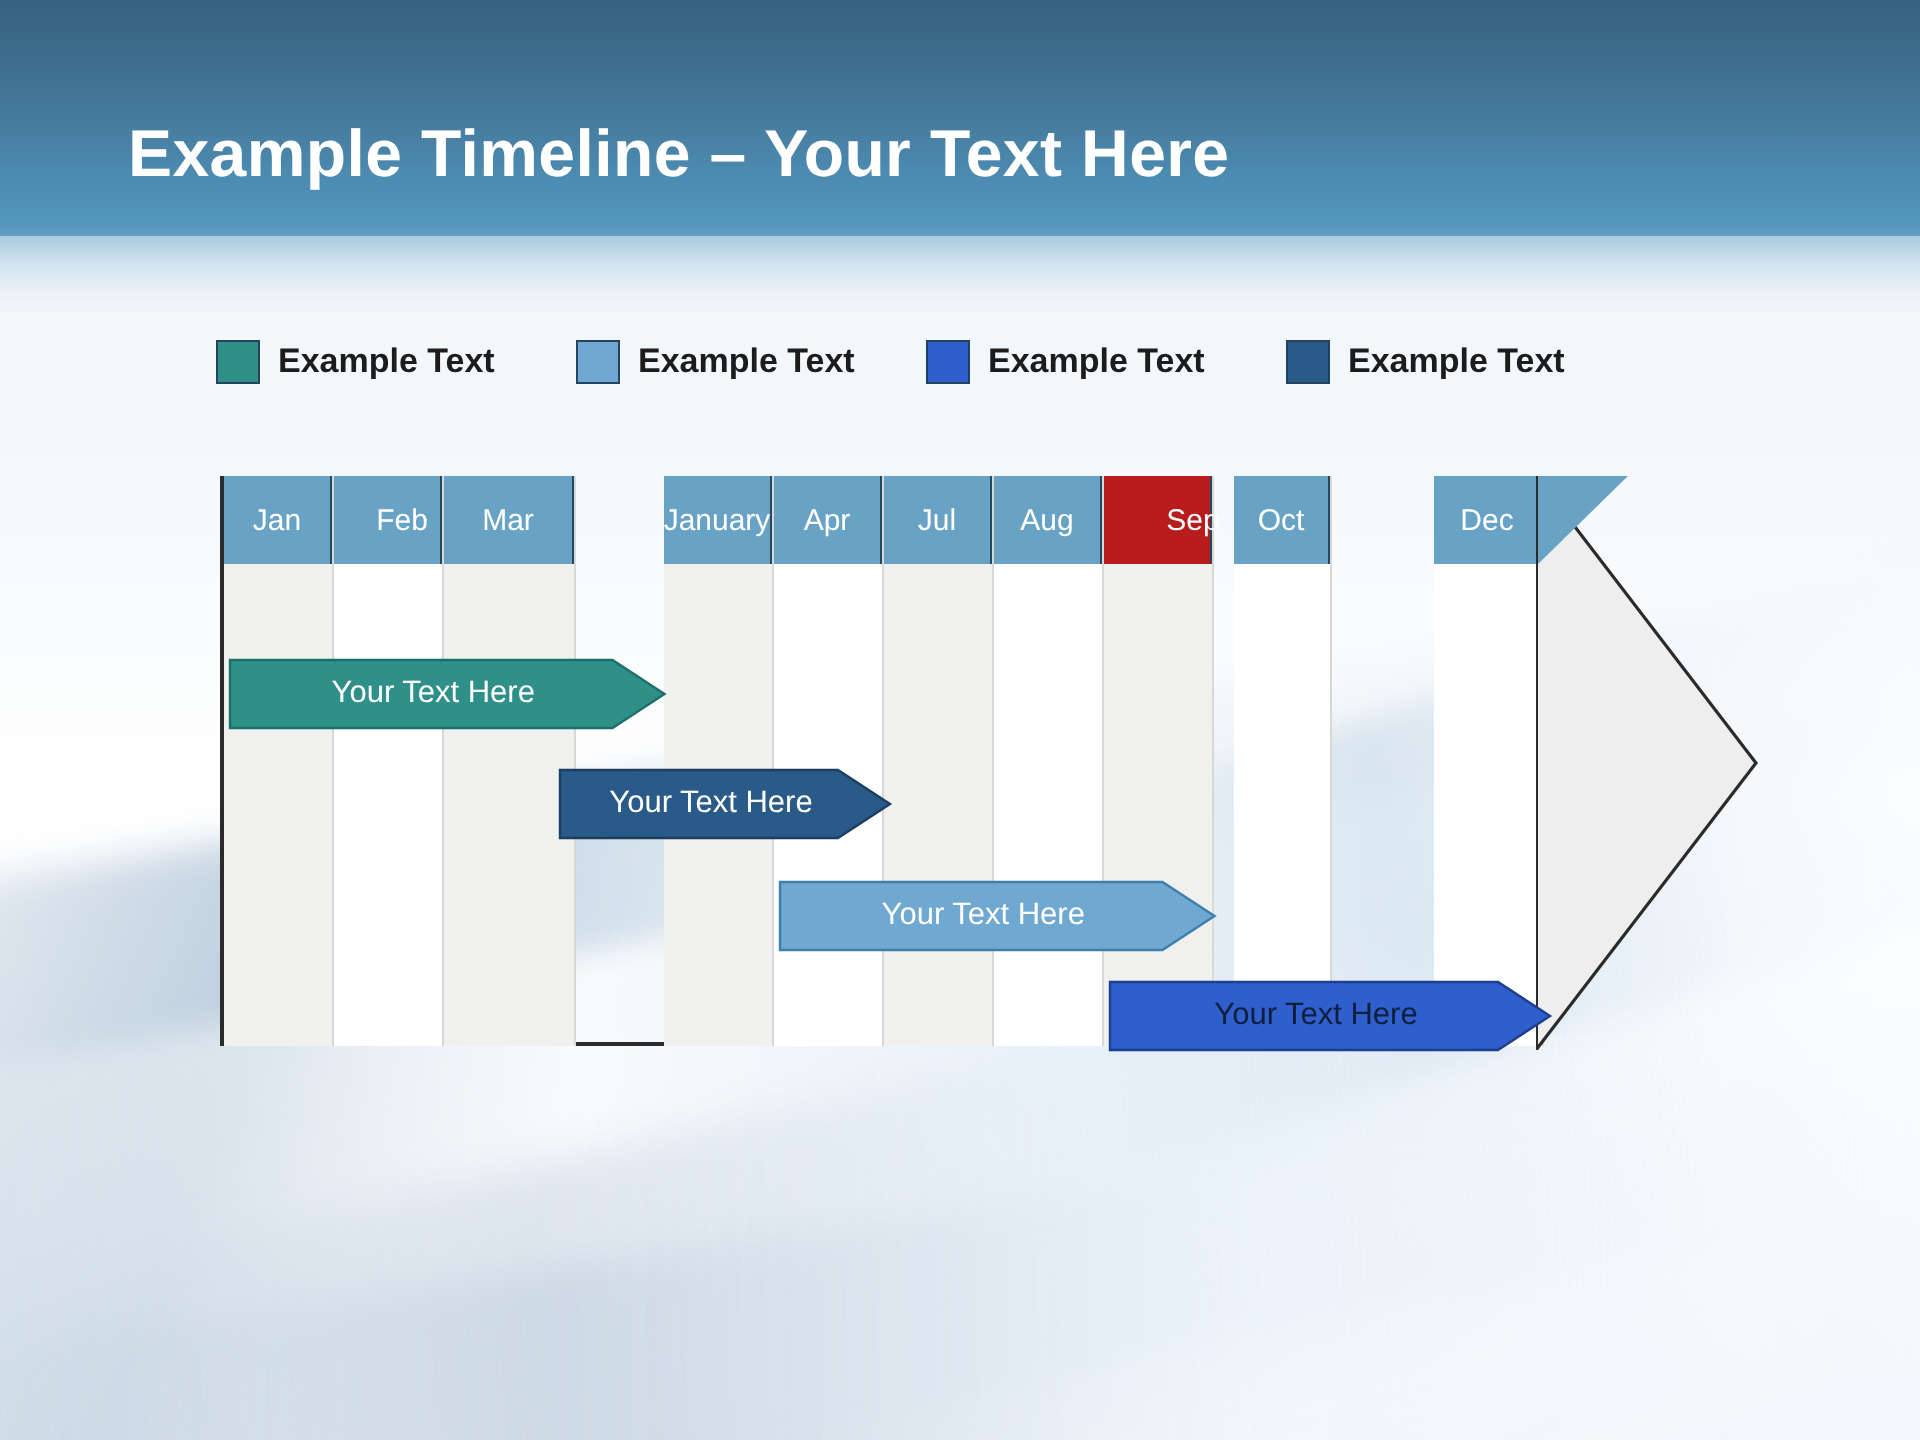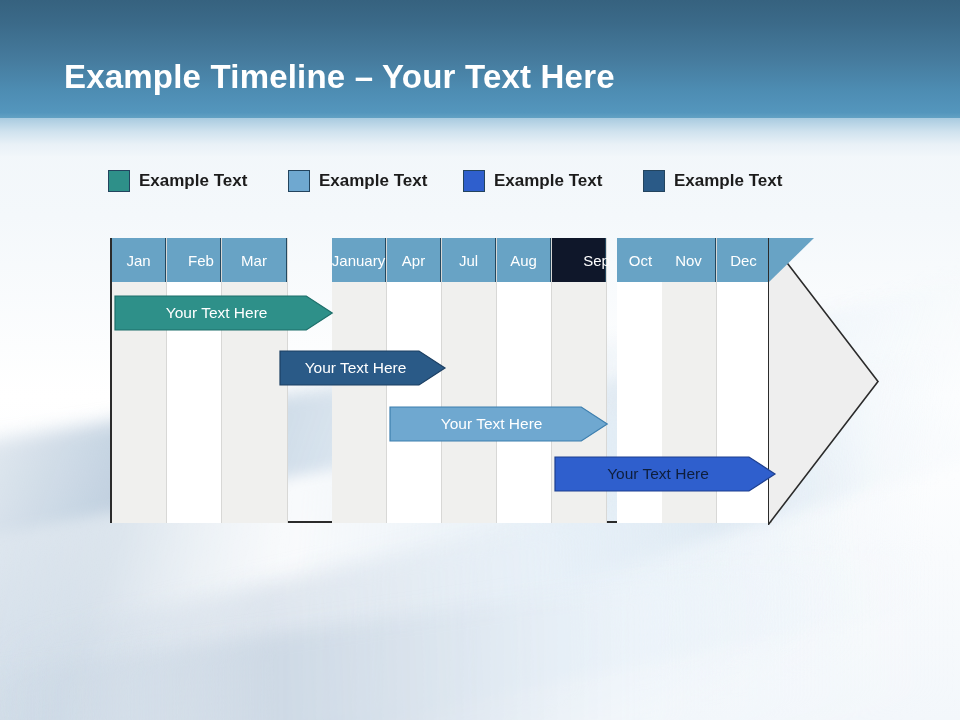--- a/index.html
+++ b/index.html
@@ -56,21 +56,21 @@
   .col-head{position:absolute;left:0;top:0;height:44px;width:100%;
     background:#68a3c5;border-right:1px solid #24485f;box-sizing:border-box;
     display:flex;align-items:center;justify-content:center;}
   .col-head span{color:#ffffff;font-size:15px;}
 
   
   .arrowhead{position:absolute;left:658px;top:0;width:112px;height:285px;}
   .arrowhead svg{display:block;}
 
   
-  .bar{position:absolute;height:34px;}
+  .bar{position:absolute;height:34px;margin-top:34px;}
   .bar svg{display:block;overflow:visible;}
   .bar-label{position:absolute;left:0;top:0;width:100%;height:34px;
     display:flex;align-items:center;justify-content:center;
     font-size:15.5px;white-space:nowrap;padding-right:14px;box-sizing:border-box;}
 </style>
 </head>
 <body>
 
 <div id="slide">
 
@@ -137,32 +137,27 @@
           <div class="col-head" style="background: rgb(104, 163, 197);">
             <span style="color: rgb(255, 255, 255);">Aug</span>
           </div>
         </div>
         <div class="col odd" style="left: 330px; width: 55px;">
           <div class="col-head" style="background: rgb(104, 163, 197);">
             <span style="color: rgb(255, 255, 255);">Jul</span>
           </div>
         </div>
         <div class="col odd" style="left: 440px; width: 55px;">
-          <div class="col-head" style="background: #0f172a; padding-left: 36px;">
+          <div class="col-head" style="background: #b91c1c; padding-left: 36px;">
             <span style="color: rgb(255, 255, 255);">Sep</span>
           </div>
         </div>
         <div class="col even" style="left: 505px; width: 49px;">
           <div class="col-head" style="background: rgb(104, 163, 197);">
             <span style="color: rgb(255, 255, 255);">Oct</span>
-          </div>
-        </div>
-        <div class="col odd" style="left: 550px; width: 55px;">
-          <div class="col-head" style="background: rgb(104, 163, 197);">
-            <span style="color: rgb(255, 255, 255);">Nov</span>
           </div>
         </div>
         <div class="col even" style="left: 605px; width: 55px; text-align: right;">
           <div class="col-head" style="background: rgb(104, 163, 197);">
             <span style="color: rgb(255, 255, 255);">Dec</span>
           </div>
         </div>
       </div>
     <div class="arrowhead">
       <svg width="112" height="287" viewBox="0 0 112 287">

